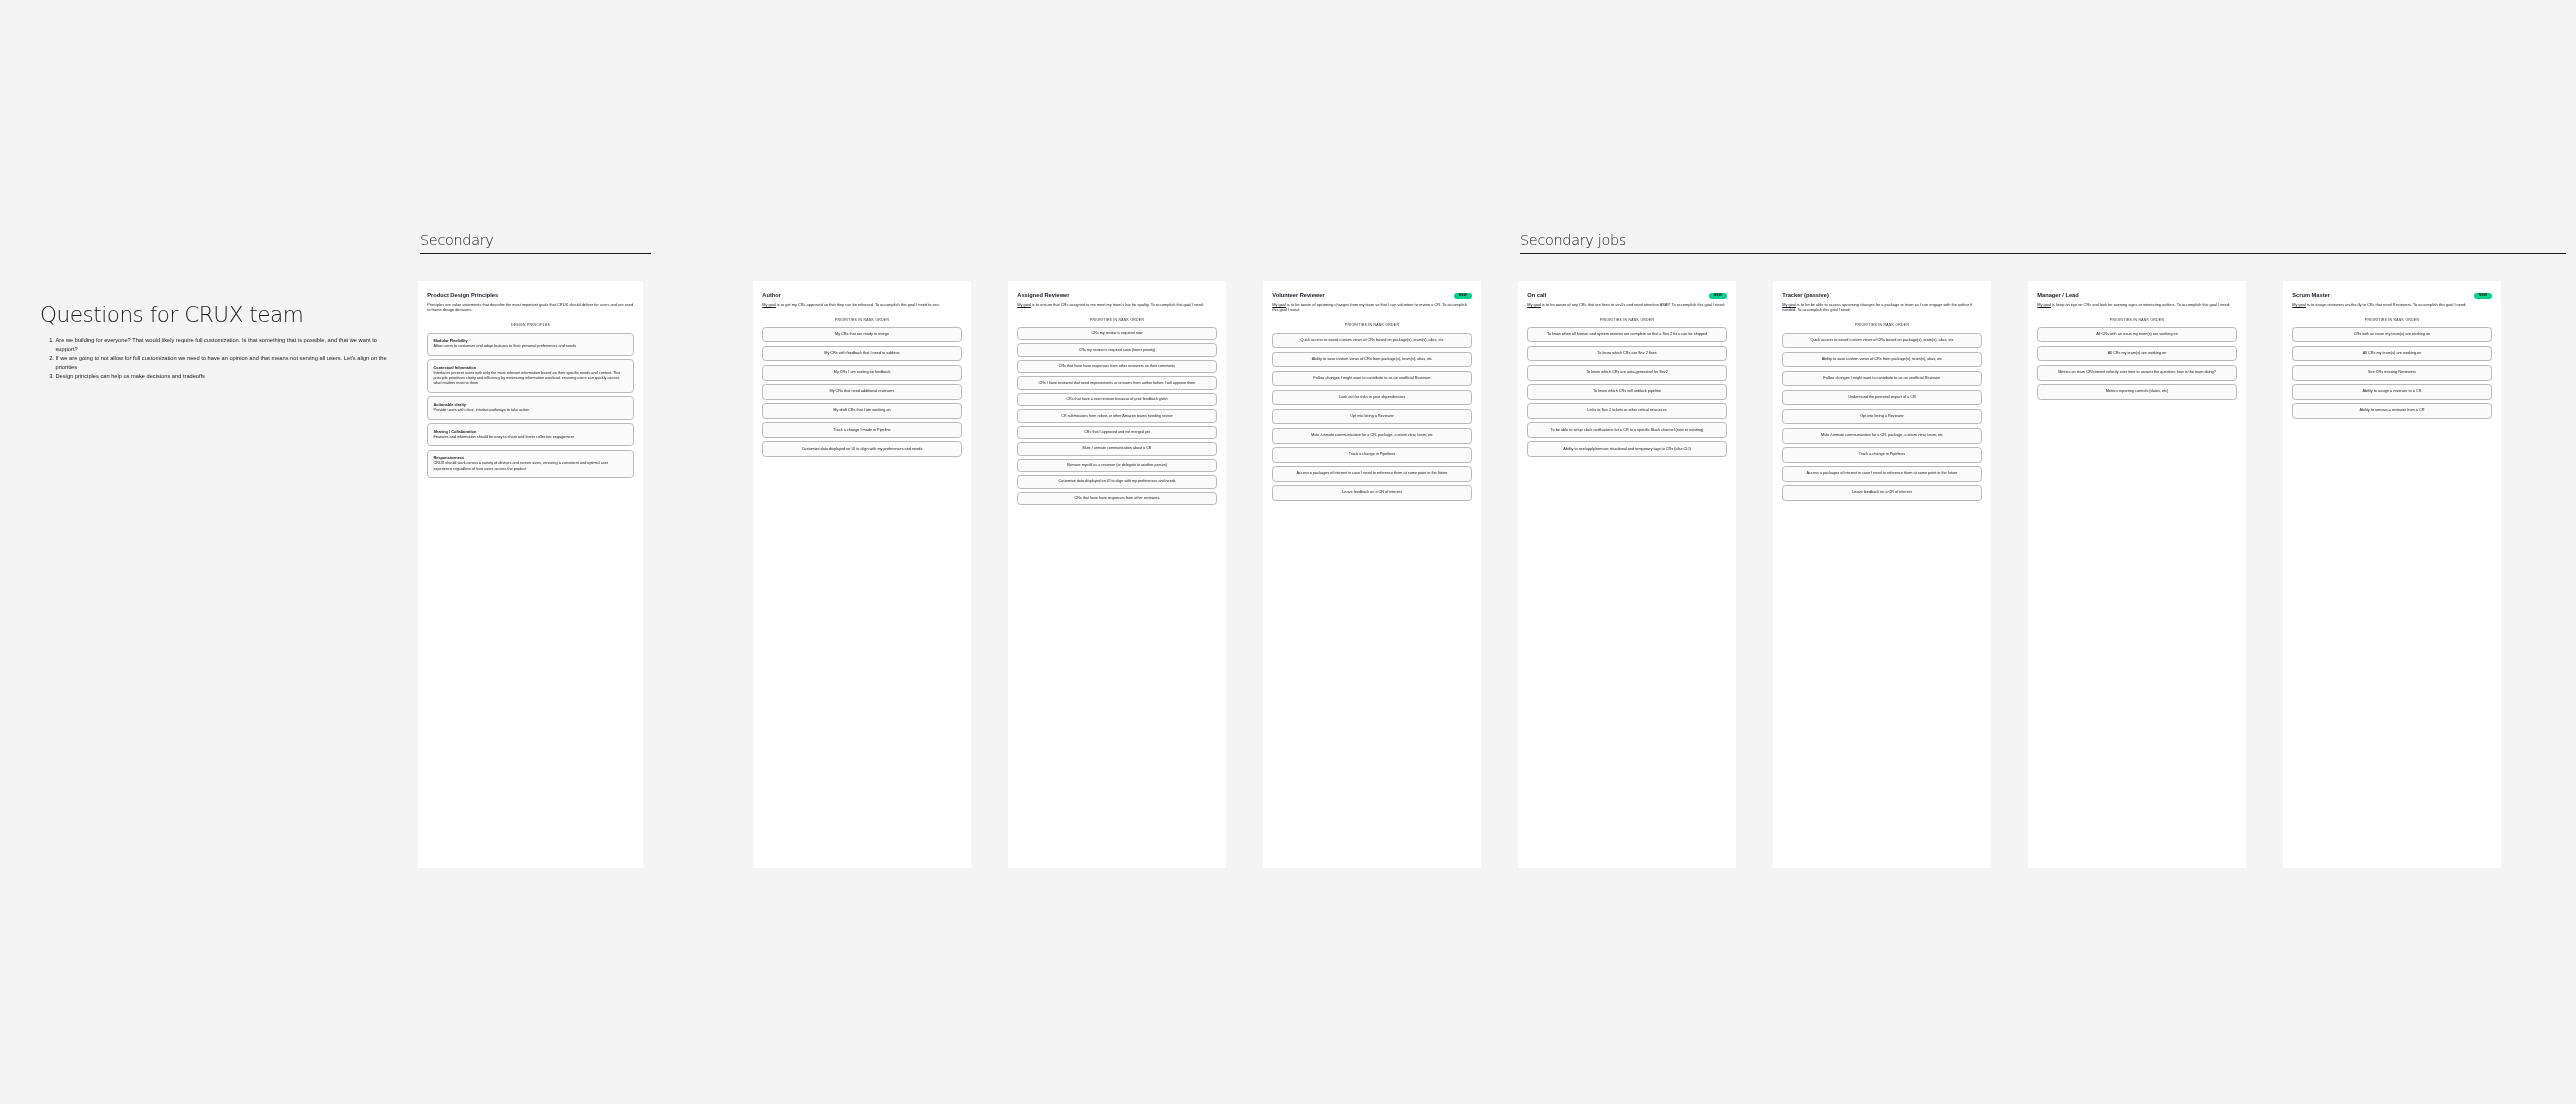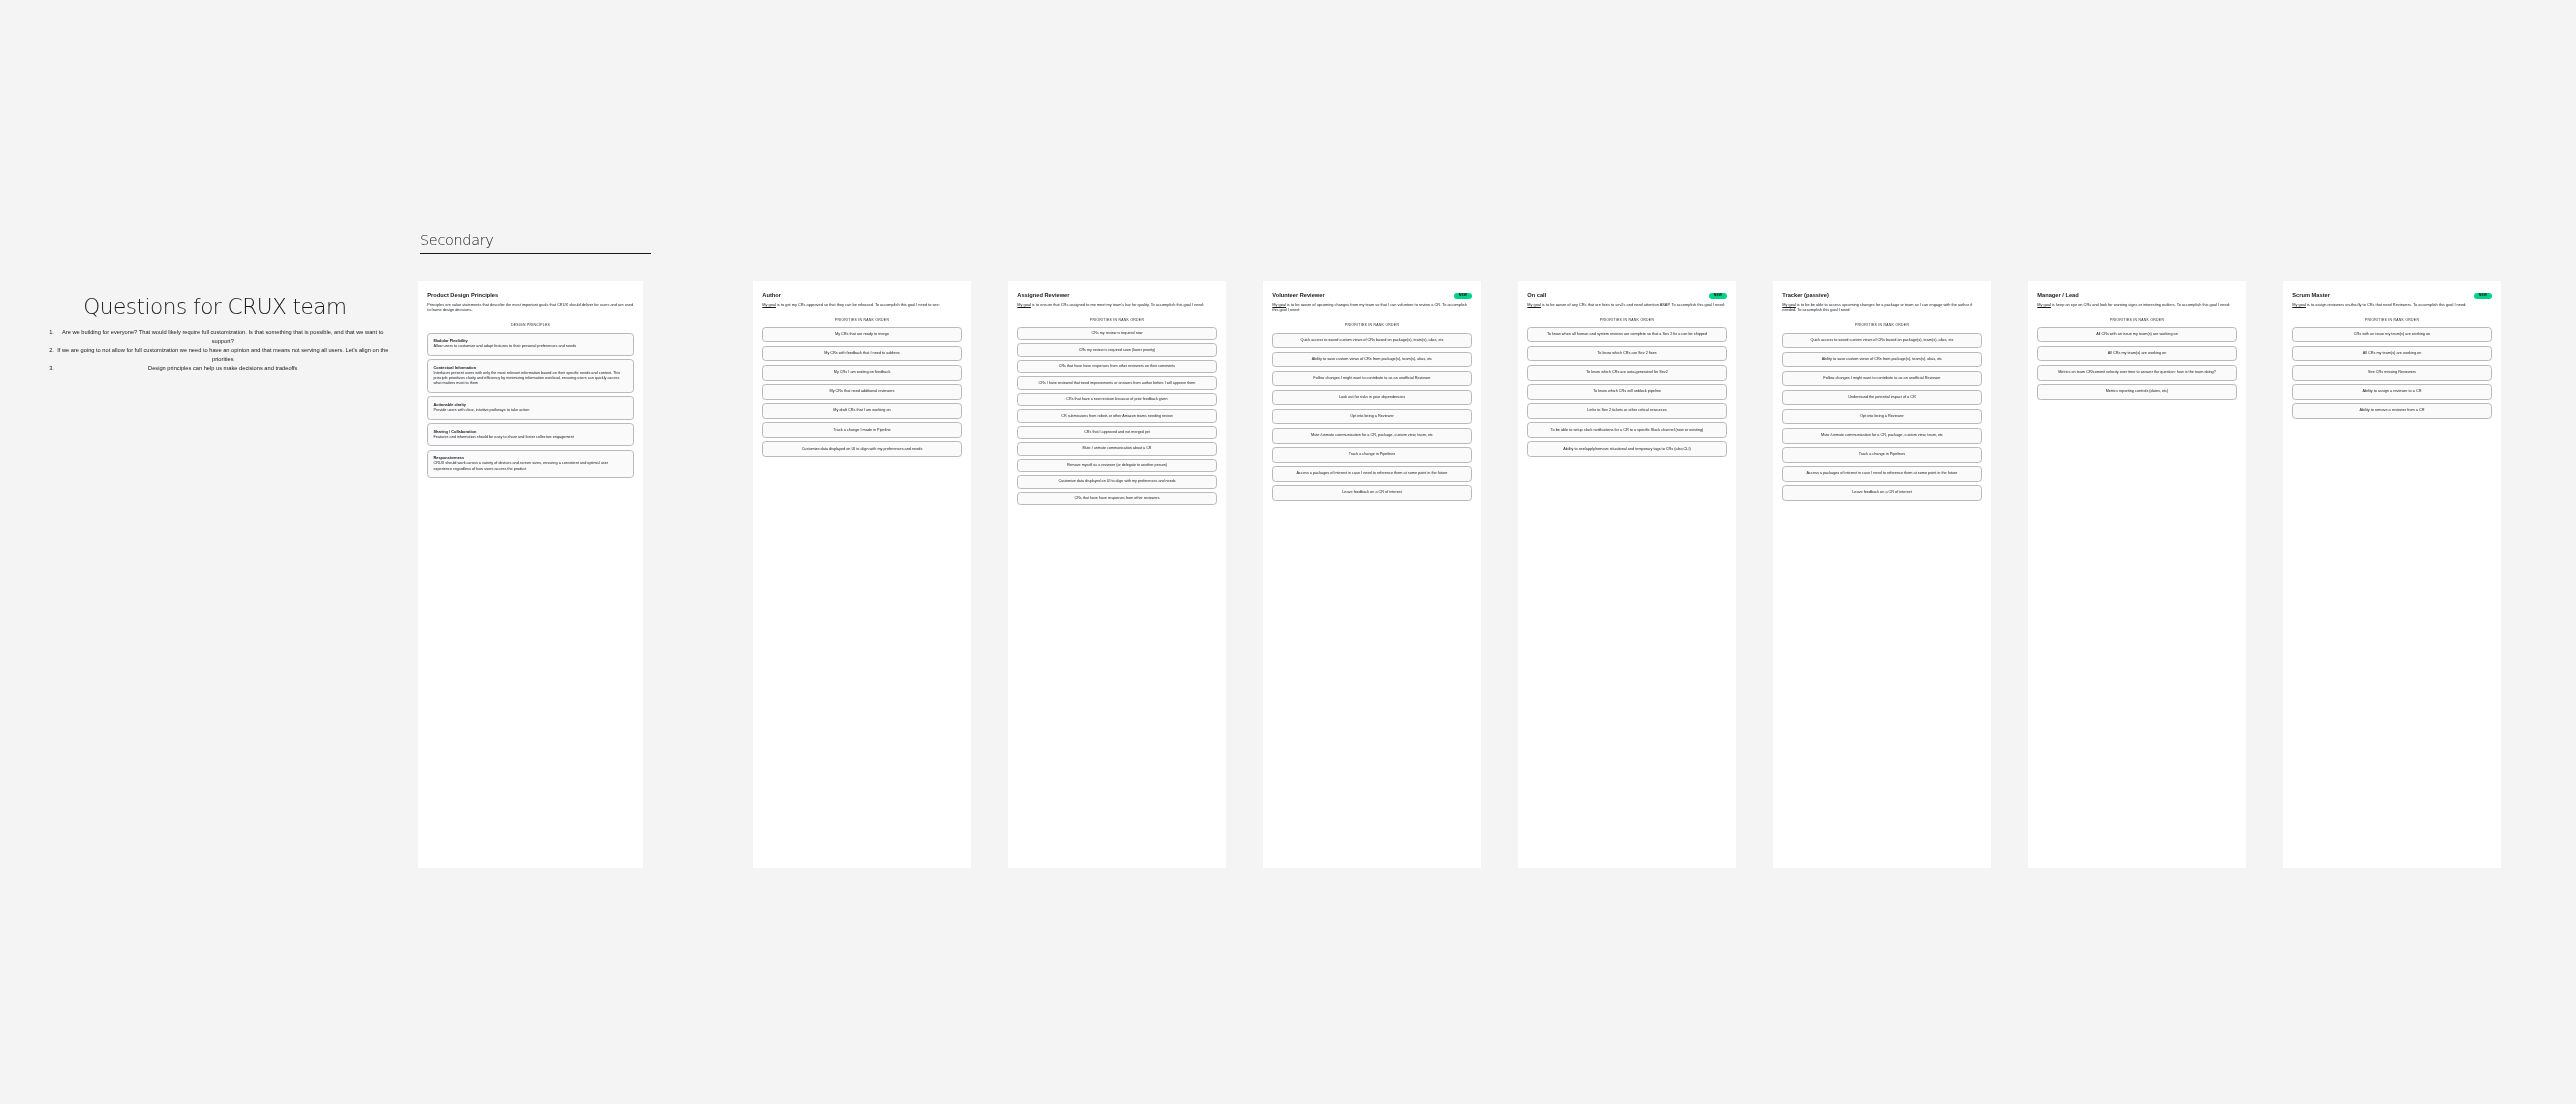--- a/index.html
+++ b/index.html
@@ -12,21 +12,21 @@
     height: 1105px;
     font-family: "Liberation Sans", sans-serif;
     color: #111111;
     position: relative;
     overflow: hidden;
   }
 
   .board { position: absolute; top: 0; left: 0; width: 3989px; height: 1105px; }
 
   
-  #questions-left { position: absolute; left: 40px; top: 296px; width: 350px; text-align: center; }
+  #questions-left { position: absolute; left: 40px; top: 304px; width: 350px; }
   #questions-left .q-head { font-size: 21.6px; font-weight: 300; line-height: 1.05; color: #17191c;
        font-family: "DejaVu Sans", sans-serif; letter-spacing: -0.5px; }
   #questions-left ol { margin: 9.3px 0 0 0; padding-left: 15.5px; font-size: 5.7px; line-height: 1.55; color: #17191c; }
   #questions-left ol li { margin: 0 0 0.5px 0; }
 
   
   .section-head { position: absolute; }
   .section-head .eyebrow { font-size: 5.7px; font-weight: 700; color: #17191c; margin-bottom: 3.1px; }
   .section-head .h1 {
     font-size: 14.4px; font-weight: 300; color: #17191c; line-height: 1;
@@ -103,20 +103,24 @@
       <li>Design principles can help us make decisions and tradeoffs</li>
     </ol>
   </div>
 
   <div class="section-head" style="left:420px; top:233px; width:231px;">
     <div class="h1">Secondary</div>
     <div class="rule"></div>
   </div>
 
 
+  <div class="section-head" style="left:1520px; top:233px; width:1046px;">
+    <div class="h1">Secondary jobs</div>
+    <div class="rule"></div>
+  </div>
 
   <div class="card" style="left:418px; top:281px; width:225px; height:587px;">
     <div class="card-title-row">
       <div class="card-title">Product Design Principles</div>
     </div>
     <div class="card-desc">Principles are value statements that describe the most important goals that CRUX should deliver for users and are used to frame design decisions.</div>
     <div class="list-label">DESIGN PRINCIPLES</div>
     <div class="chips">
       <div class="princ-chip">
         <b>Modular Flexibility</b>

